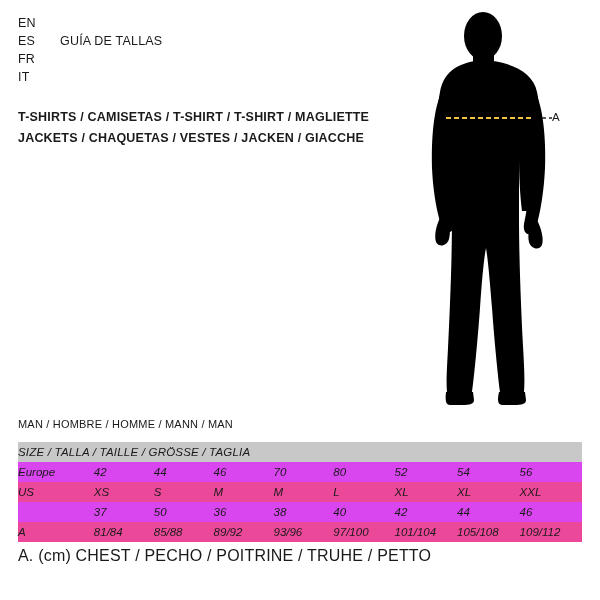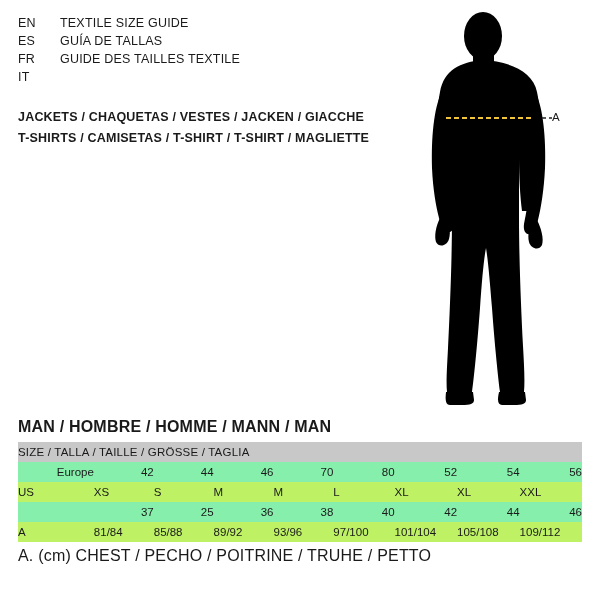--- a/index.html
+++ b/index.html
@@ -77,55 +77,55 @@
     font-size: 11.5px;
     letter-spacing: 0.3px;
     color: #1a1a1a;
   }
 
   
   .man-heading {
     position: absolute;
     left: 18px;
     top: 418px;
-    font-size: 16px;
-    font-weight: bold;
+    font-size: 11px;
+    font-weight: normal;
     letter-spacing: 0.2px;
     white-space: nowrap;
   }
 
   
   .table-wrap {
     position: absolute;
     left: 18px;
     top: 442px;
     width: 564px;
   }
   table.size-table {
     border-collapse: collapse;
     width: 564px;
     font-size: 11.5px;
+    font-style: italic;
   }
   table.size-table td {
     padding: 0;
     height: 20px;
     vertical-align: middle;
     white-space: nowrap;
   }
   tr.row-header td {
     background: #c8c8c8;
     font-weight: normal;
     letter-spacing: 0.2px;
   }
   tr.row-shade td {
-    background: #86efac;
-    text-align: right;
+    background: #d946ef;
   }
   tr.row-plain td {
-    background: #bef264;
+    background: #ec4899;
   }
   td.label-cell {
     width: 86px;
     padding-left: 2px;
   }
   td.val-cell {
     width: 68px;
     text-align: left;
     padding-left: 2px;
   }
@@ -141,38 +141,36 @@
   }
 </style>
 </head>
 <body>
 
 <div class="page">
 
   <div class="lang-block">
     <div class="lang-row">
       <span class="lang-code">EN</span>
-      <span class="lang-text">TEXTILE SIZE GUIDE</span>
     </div>
     <div class="lang-row">
       <span class="lang-code">ES</span>
       <span class="lang-text">GUÍA DE TALLAS</span>
     </div>
     <div class="lang-row">
       <span class="lang-code">FR</span>
-      <span class="lang-text">GUIDE DES TAILLES TEXTILE</span>
     </div>
     <div class="lang-row">
       <span class="lang-code">IT</span>
     </div>
   </div>
 
   <div class="cat-block">
+    <div class="cat-line">T-SHIRTS / CAMISETAS / T-SHIRT / T-SHIRT / MAGLIETTE</div>
     <div class="cat-line">JACKETS / CHAQUETAS / VESTES / JACKEN / GIACCHE</div>
-    <div class="cat-line">T-SHIRTS / CAMISETAS / T-SHIRT / T-SHIRT / MAGLIETTE</div>
   </div>
 
   <div class="figure-wrap">
     <svg width="200" height="400" viewBox="0 0 200 400">
       <g fill="#000000">
 
         <ellipse cx="83" cy="28" rx="19" ry="24"></ellipse>
 
         <rect x="73" y="46" width="21" height="14"></rect>
 
@@ -257,21 +255,21 @@
           <td class="val-cell">M</td>
           <td class="val-cell">M</td>
           <td class="val-cell">L</td>
           <td class="val-cell">XL</td>
           <td class="val-cell">XL</td>
           <td class="val-cell">XXL</td>
         </tr>
         <tr class="row-shade">
           <td class="label-cell"></td>
           <td class="val-cell">37</td>
-          <td class="val-cell">25</td>
+          <td class="val-cell">50</td>
           <td class="val-cell">36</td>
           <td class="val-cell">38</td>
           <td class="val-cell">40</td>
           <td class="val-cell">42</td>
           <td class="val-cell">44</td>
           <td class="val-cell">46</td>
         </tr>
         <tr class="row-plain">
           <td class="label-cell">A</td>
           <td class="val-cell">81/84</td>

